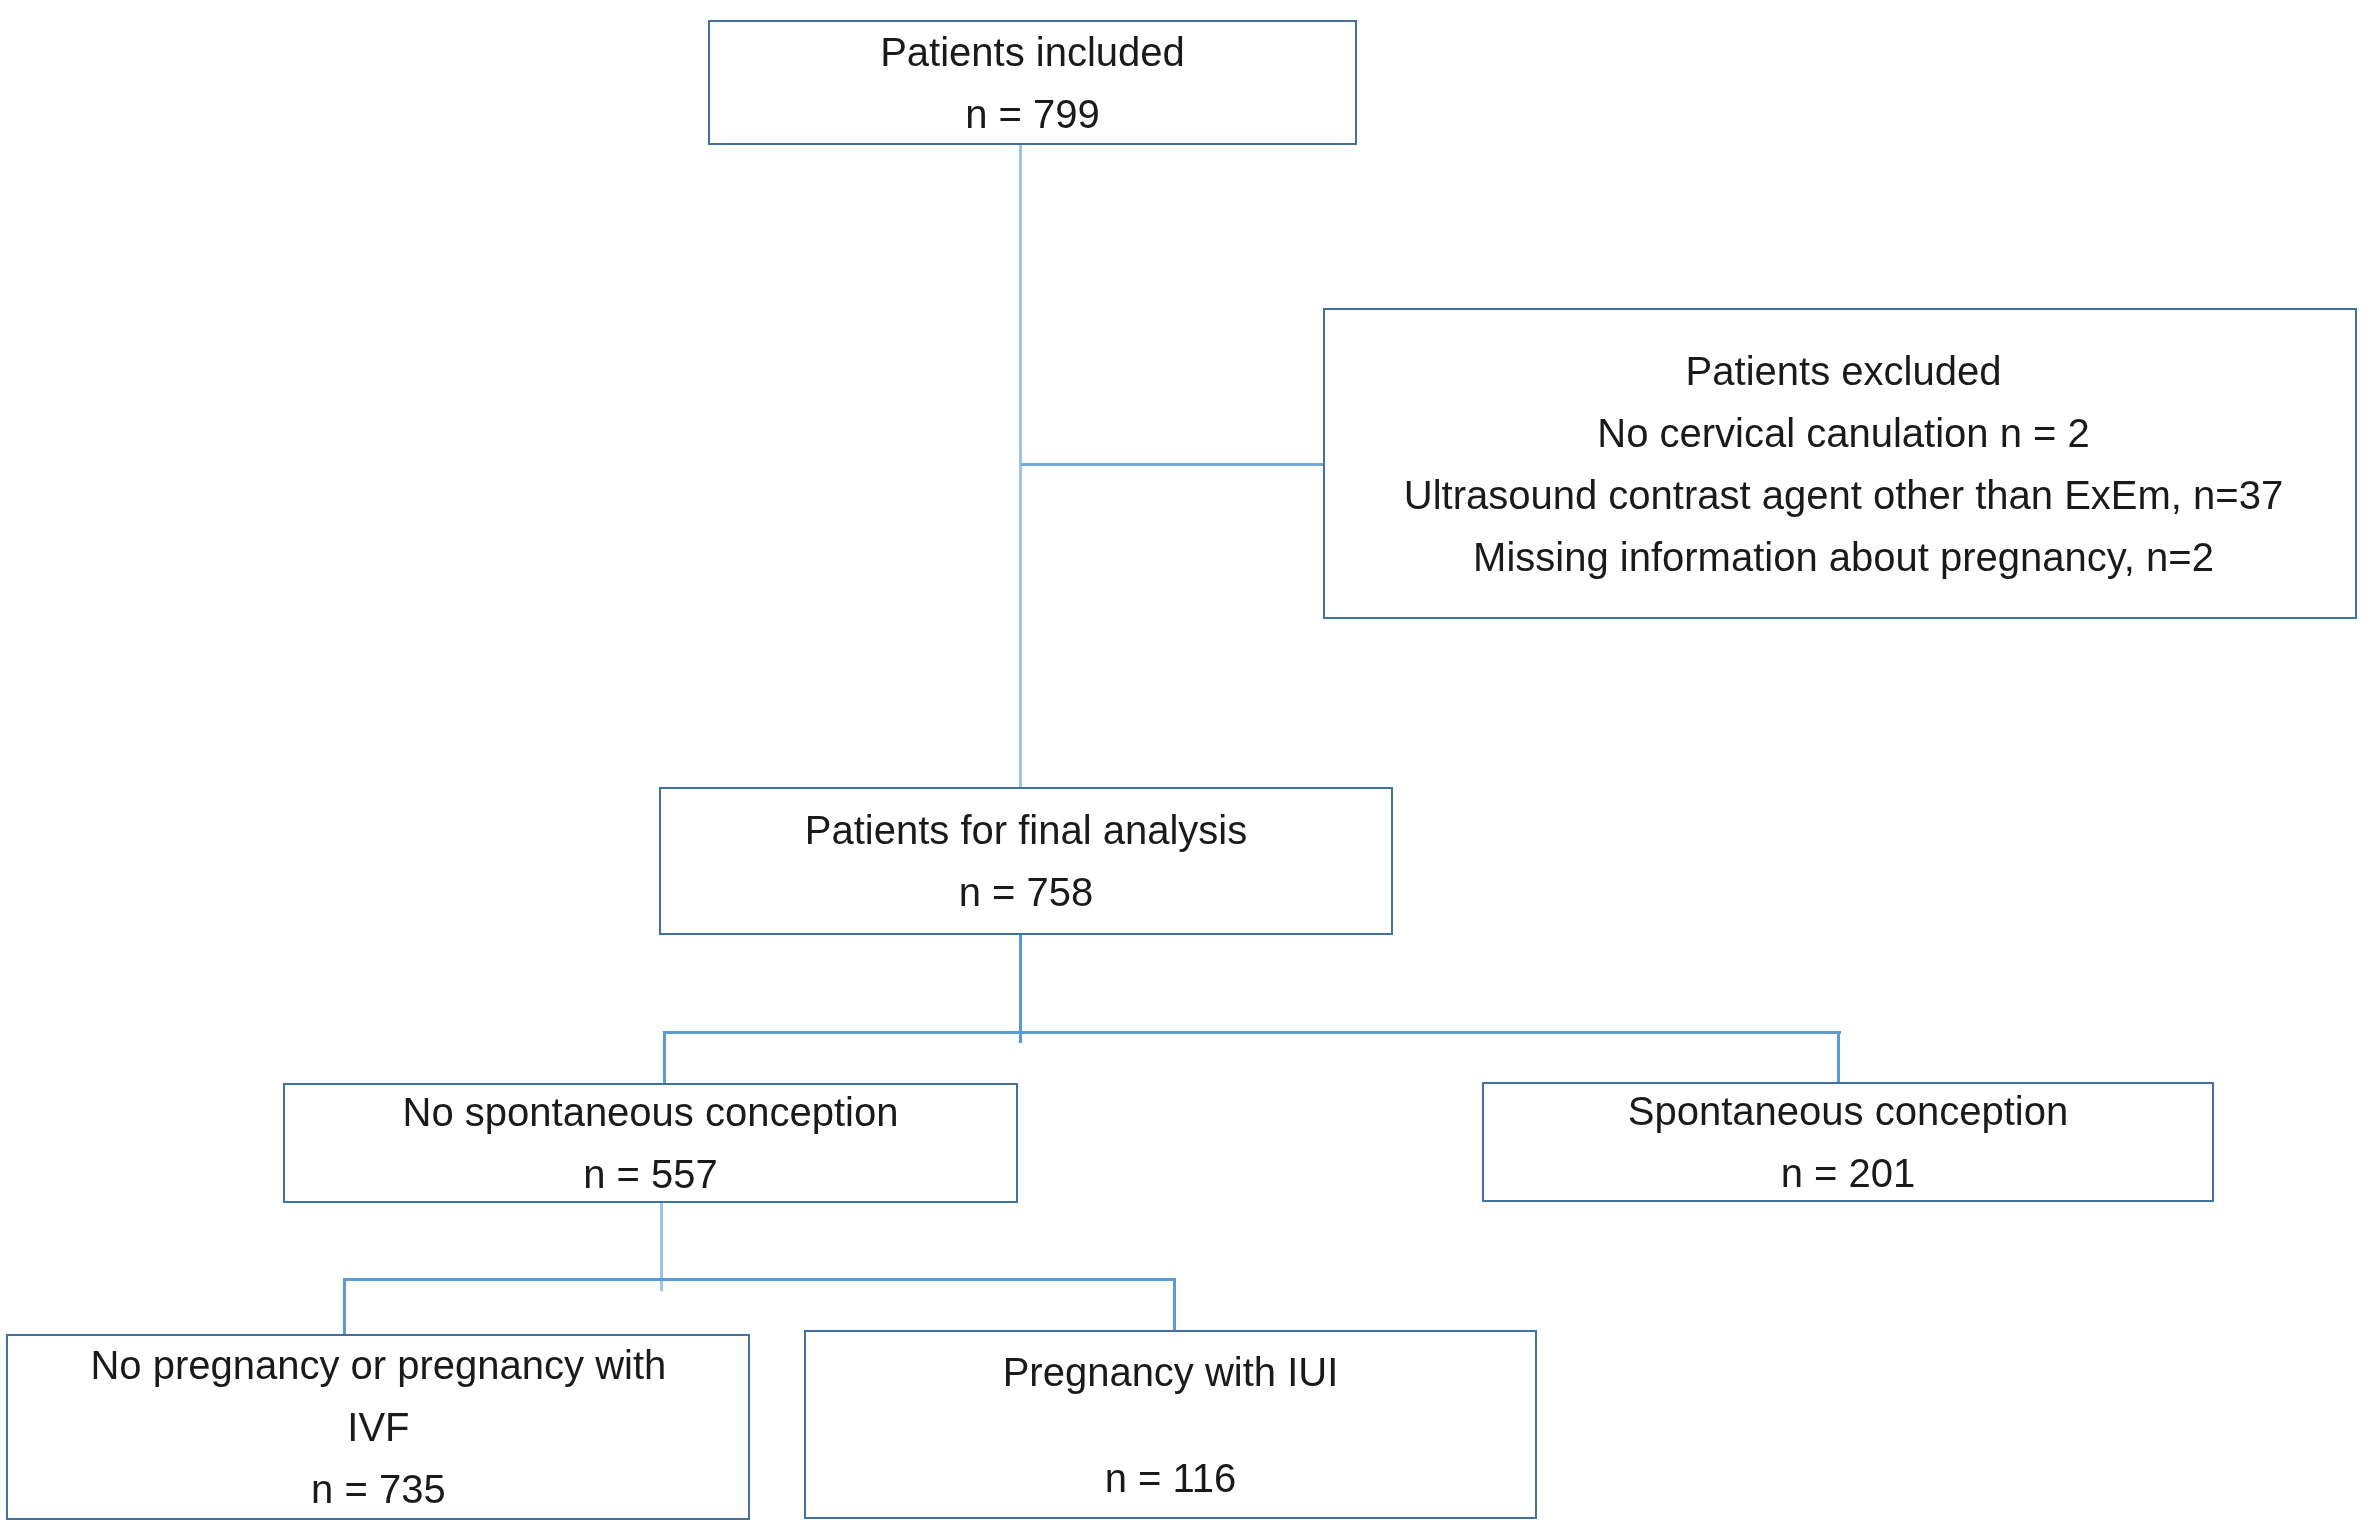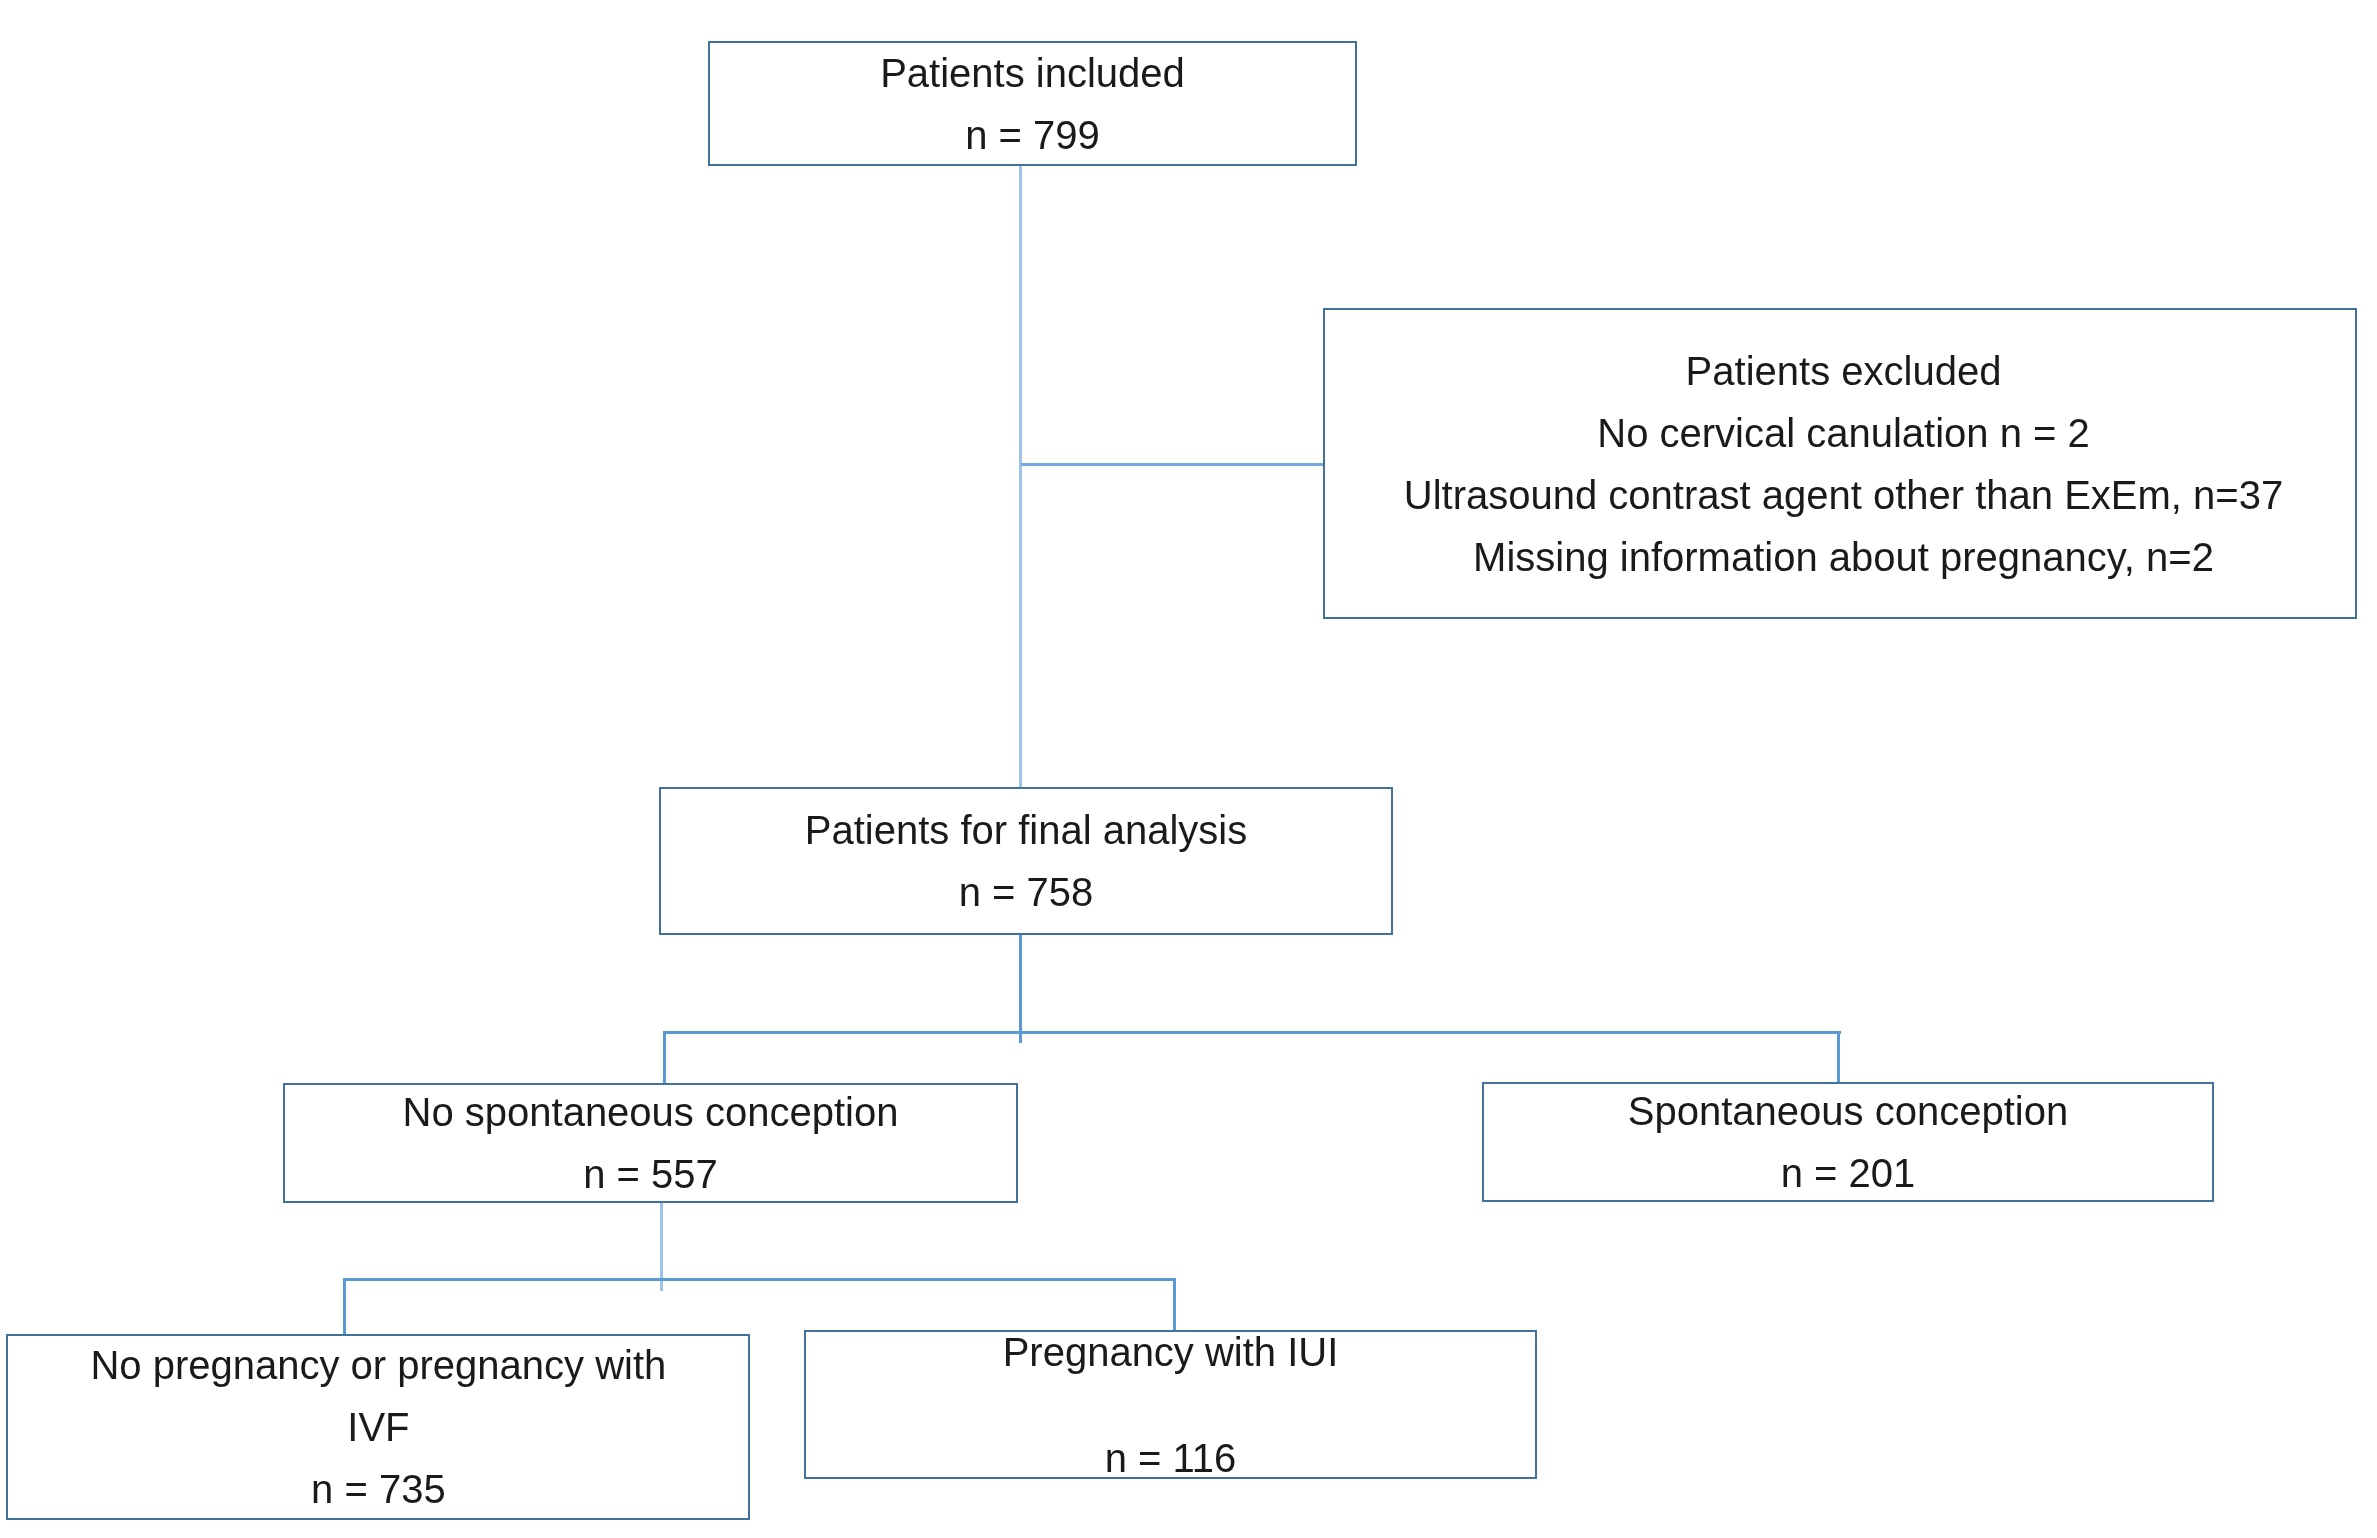--- a/index.html
+++ b/index.html
@@ -37,27 +37,27 @@
     position: absolute;
     box-sizing: border-box;
   }
   .line.v { width: 3.2px; }
   .line.h { height: 3.2px; }
   .c-light  { background: #9DC3E6; }
   .c-mid    { background: #5B9BD5; }
   .c-midlt  { background: #74A7DB; }
 
   
-  #node-included       { left: 708px;  top: 20px;   width: 649px;  height: 125px; margin-top: 21px; }
+  #node-included       { left: 708px;  top: 20px;   width: 649px;  height: 125px; }
   #node-excluded       { left: 1323px; top: 308px;  width: 1034px; height: 311px; padding-left: 7px; }
   #node-final-analysis { left: 659px;  top: 787px;  width: 734px;  height: 148px; }
   #node-no-spontaneous { left: 283px;  top: 1083px; width: 735px;  height: 120px; justify-content: center; }
   #node-spontaneous    { left: 1482px; top: 1082px; width: 732px;  height: 120px; justify-content: center; }
   #node-ivf            { left: 6.4px;    top: 1334px; width: 744px;  height: 186px; }
-  #node-iui            { left: 804px; top: 1330px; width: 733px;  height: 149px; gap: 44px; }
+  #node-iui            { left: 804px; top: 1330px; width: 733px;  height: 189px; gap: 44px; }
 
   
   #v-included-final    { left: 1019px; top: 145px;  height: 642px; }
   #h-to-excluded       { left: 1021px; top: 463px;  width: 303px;  }
   #v-final-branch      { left: 1019px; top: 907px; height: 136px; }
   #h-branch-main       { left: 663px;  top: 1031px; width: 1178px; }
   #v-branch-left-drop  { left: 663px;  top: 1031px; height: 54px;  }
   #v-branch-right-drop { left: 1837px; top: 1031px; height: 53px;  }
   #v-nospont-subbranch { left: 660px;  top: 1203px; height: 88px; }
   #h-branch-sub        { left: 343px;  top: 1278px; width: 833px; }

